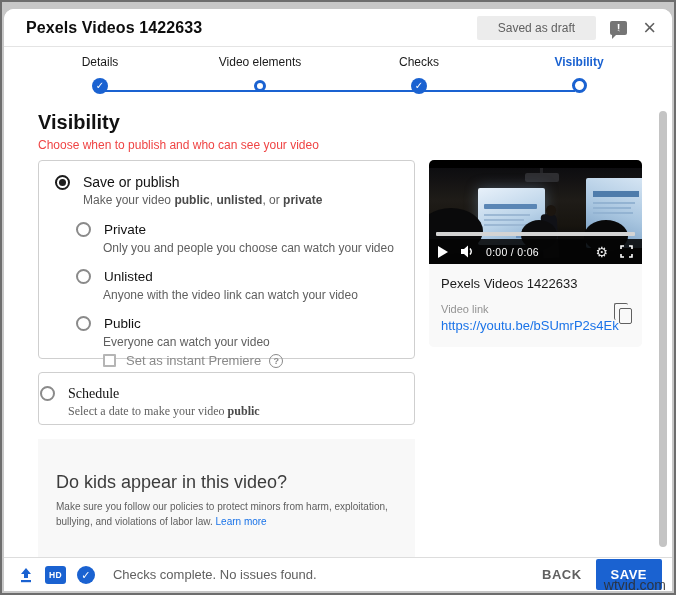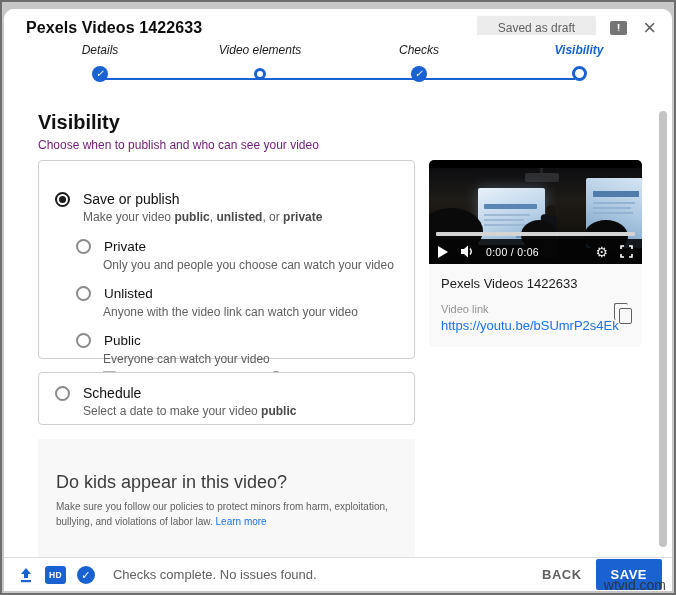--- a/index.html
+++ b/index.html
@@ -44,45 +44,45 @@
     border:4px solid transparent; border-top-color:#757575; border-left-color:#757575;
     width:0; height:0;
   }
   .feedback-icon span {
     position:absolute; inset:0; color:#fff; font-size:11px; font-weight:bold;
     display:flex; align-items:center; justify-content:center;
   }
   .close-icon { color:#606060; font-size:22px; line-height:16px; cursor:pointer; font-weight:400; }
 
   
-  .stepper { position:absolute; left:0; right:0; top:26px; height:56px; background:#fff;font-style:italic; }
+  .stepper { position:absolute; left:0; right:0; top:38px; height:56px; background:#fff; }
   .step-line { position:absolute; left:96px; right:97px; top:43px; height:2px; background:#1a62d1; }
   .step { position:absolute; top:8px; width:120px; transform:translateX(-50%); text-align:center; cursor:pointer; }
   .step-label { font-size:12px; color:#1b1b1b; display:block; margin-bottom:9px; }
   .step.current .step-label { color:#1a62d1; font-weight:bold; }
   .step-dot { display:inline-block; vertical-align:top; border-radius:50%; background:#1a62d1; position:relative; z-index:2; }
   .step-dot.done  { width:16px; height:16px; color:#fff; font-size:10px; line-height:16px; }
   .step-dot.todo  { width:12px; height:12px; background:#fff; border:3px solid #1a62d1; margin-top:2px; }
   .step-dot.current{ width:15px; height:15px; background:#fff; border:3.5px solid #1a62d1; }
 
   
   .content { position:absolute; left:0; right:0; top:94px; bottom:34px; background:#fff; overflow:hidden; }
   .scrollbar-thumb {
     position:absolute; right:5px; top:8px; bottom:10px; width:8px;
     background:#c4c4c4; border-radius:5px; z-index:30; cursor:grab;
   }
   .page-title { position:absolute; left:34px; top:8px; font-size:20px; font-weight:bold; color:#111; }
-  .page-sub   { position:absolute; left:34px; top:35px; font-size:12px; color:#701a75; }
+  .page-sub   { position:absolute; left:34px; top:35px; font-size:12px; color:#ef4444; }
 
   .card {
     position:absolute; left:34px; width:377px;
     border:1px solid #cfcfcf; border-radius:4px; background:#fff;
   }
-  .card.publish { top:57px; height:199px; padding:30px 16px; }
-  .card.schedule { top:269px; height:53px; padding:12px 16px; }
+  .card.publish { top:57px; height:199px; padding:13px 16px; }
+  .card.schedule { top:269px; height:53px; padding:12px 1px;font-family:Liberation Serif, serif; }
 
   .radio-row { display:flex; align-items:flex-start; }
   .radio {
     width:15px; height:15px; border-radius:50%; flex:0 0 auto;
     border:2px solid #8a8a8a; background:#fff; margin-top:1px; cursor:pointer; position:relative;
   }
   .radio.selected { border-color:#1c1c1c; }
   .radio.selected::after {
     content:""; position:absolute; left:2px; top:2px; width:7px; height:7px;
     border-radius:50%; background:#1c1c1c;

